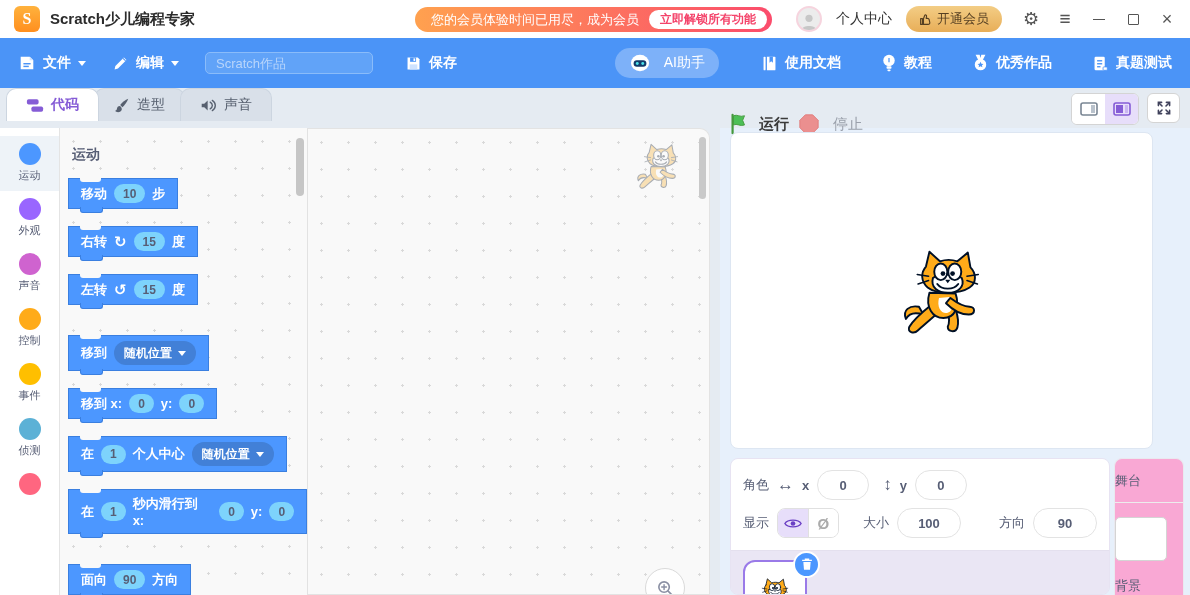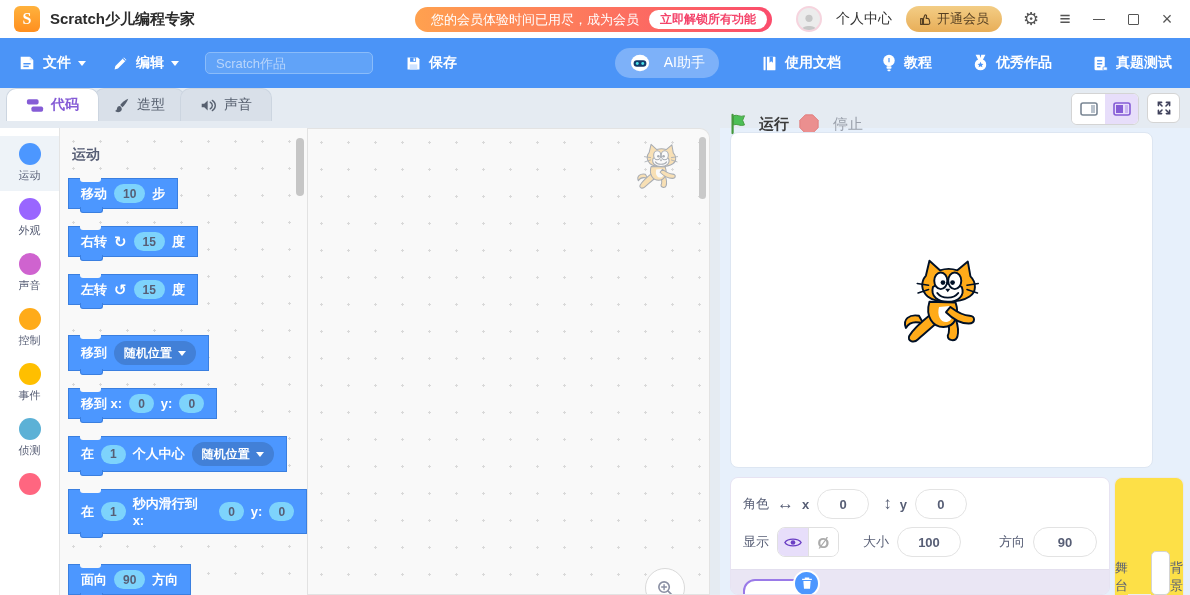--- a/index.html
+++ b/index.html
@@ -91,21 +91,21 @@
   .xy-l { font-size:13px; font-weight:bold; color:#575e75; }
   .show-group { display:flex; border:1px solid #e0e0e0; border-radius:8px; overflow:hidden; }
   .show-btn { width:37px; height:28px; display:flex; align-items:center; justify-content:center; cursor:pointer; background:#fff; }
   .show-btn.sel { background:#e7defa; }
   .show-btn + .show-btn { border-left:1px solid #e0e0e0; }
   .eye-off { font-size:15px; color:#ababab; font-weight:bold; }
   .sprite-list { flex:1; background:#eae6f4; position:relative; }
   .sprite-thumb { position:absolute; left:12px; top:9px; width:64px; height:70px; background:#fff; border:2px solid #9a7ae8; border-radius:12px; display:flex; align-items:center; justify-content:center; cursor:pointer; }
   .sprite-thumb svg { width:40px; }
   .trash-badge { position:absolute; left:62px; top:0px; width:27px; height:27px; background:#4c97ff; border:2px solid #fff; border-radius:50%; display:flex; align-items:center; justify-content:center; cursor:pointer; }
-  .stage-col { width:70px; background:#fde047; border-radius:8px 8px 0 0; display:flex; align-items:flex-end; padding-top:13px; border:1px solid #e9e9ef; border-bottom:none; }
+  .stage-col { width:70px; background:#f9a8d4; border-radius:8px 8px 0 0; display:flex; flex-direction:column; align-items:flex-start; padding-top:13px; border:1px solid #e9e9ef; border-bottom:none; }
   .stage-col-label { font-size:13px; color:#575e75; }
   .backdrop-thumb { width:52px; height:44px; background:#fff; border:1px solid #d4d4d4; border-radius:5px; margin-top:14px; cursor:pointer; }
   .stage-col-divider { width:100%; border-top:1px solid #ededed; margin-top:12px; }
   .backdrop-label { font-size:13px; color:#575e75; margin-top:16px; }
 </style>
 </head>
 <body>
 
 <svg width="0" height="0" style="position:absolute">
   <symbol id="cat" viewBox="0 0 110 100">

